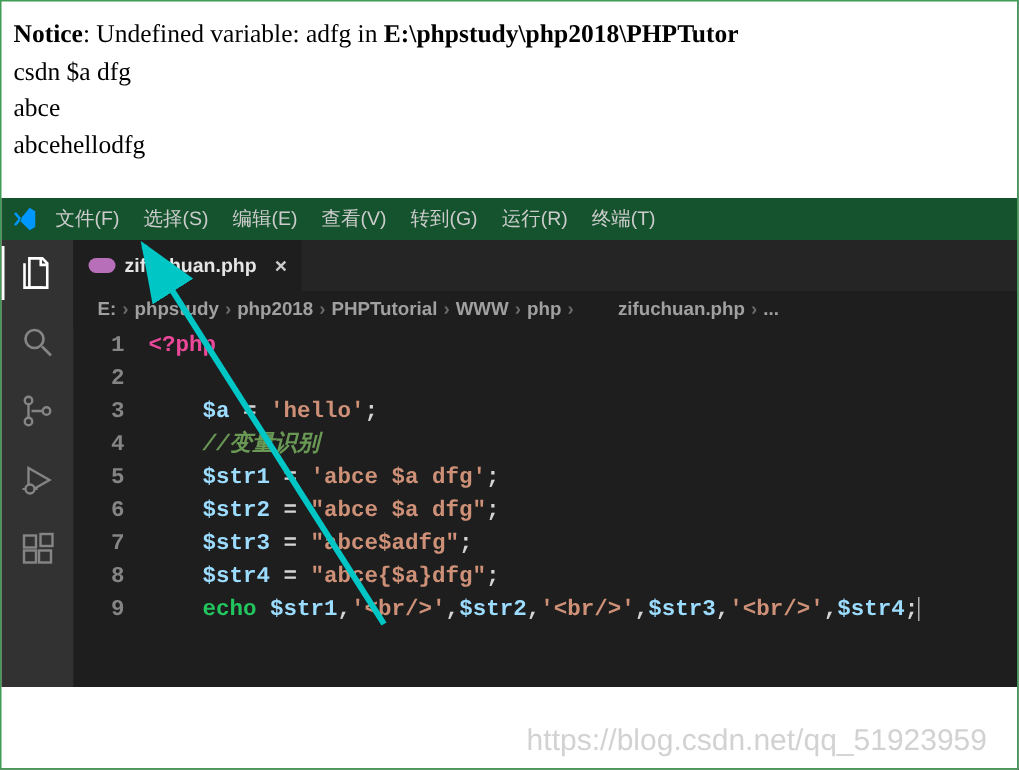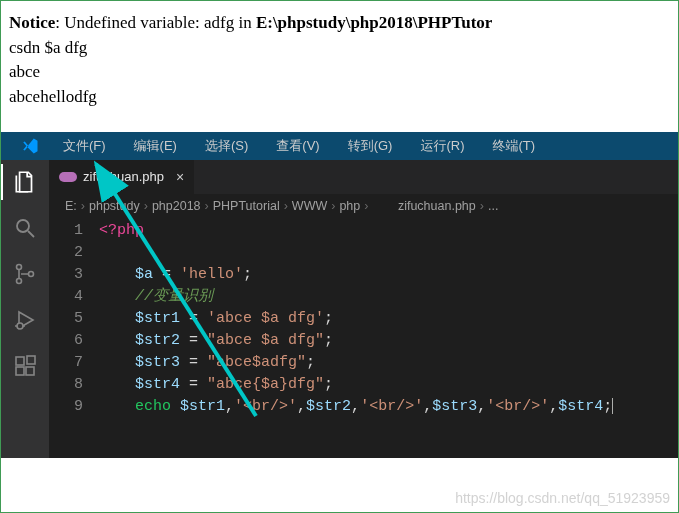--- a/index.html
+++ b/index.html
@@ -1,24 +1,24 @@
 <!DOCTYPE html>
 <html><head>
 <meta charset="utf-8">
 <style>
   * { margin: 0; padding: 0; box-sizing: border-box; }
   body { font-family: Arial, sans-serif; width: 679px; height: 513px; overflow: hidden; background: #fff; position: relative; border: 1px solid #409b55; }
   .browser-output { padding: 10px 8px 22px; font-size: 17px; line-height: 1.45; color: #000; font-family: "Times New Roman", serif; }
   .browser-output .line { white-space: nowrap; }
   .bold { font-weight: bold; }
   .vscode { background: #1e1e1e; color: #ccc; font-family: "Segoe UI", sans-serif; font-size: 13px; position: relative; }
-  .menubar { display: flex; align-items: center; background: #0c4a6e; height: 28px; padding: 0 20px; gap: 12px; }
+  .menubar { display: flex; align-items: center; background: #14532d; height: 28px; padding: 0 6px; gap: 0; }
   .menubar .logo { width: 18px; height: 18px; margin-right: 4px; }
   .menubar .menu-item { padding: 0 8px; color: #ccc; cursor: pointer; height: 28px; display: flex; align-items: center; }
-  .main { display: flex; height: 298px; }
+  .main { display: flex; height: 298px; font-weight: bold; }
   .activitybar { width: 48px; background: #323233; display: flex; flex-direction: column; align-items: center; padding-top: 8px; gap: 18px; }
   .activitybar .act-icon { width: 28px; height: 28px; display: flex; align-items: center; justify-content: center; color: #858585; position: relative; cursor: pointer; }
   .activitybar .act-icon.active { color: #fff; }
   .activitybar .act-icon.active::before { content: ""; position: absolute; left: -10px; top: -4px; bottom: -4px; width: 2px; background: #fff; }
   .editor-area { flex: 1; background: #1e1e1e; display: flex; flex-direction: column; overflow: hidden; }
   .tabs { display: flex; background: #252526; height: 34px; align-items: stretch; }
   .tab { display: flex; align-items: center; background: #1e1e1e; padding: 0 10px; gap: 6px; font-size: 13px; color: #e5e5e5; border-right: 1px solid #252526; cursor: pointer; }
   .tab .php-icon { width: 18px; height: 10px; background: #b66fb8; border-radius: 5px; display: inline-block; }
   .tab .close-x { color: #ccc; margin-left: 6px; font-size: 14px; }
   .breadcrumbs { display: flex; align-items: center; height: 24px; padding: 0 16px; gap: 4px; font-size: 12.5px; color: #a0a0a0; background: #1e1e1e; white-space: nowrap; }
@@ -31,21 +31,21 @@
   .lines .cl { height: 22px; white-space: pre; color: #d4d4d4; }
   .tok-tag { color: #ec4899; }
   .tok-var { color: #9cdcfe; }
   .tok-str { color: #ce9178; }
   .tok-op { color: #d4d4d4; }
   .tok-com { color: #6a9955; font-style: italic; }
   .tok-punc { color: #d4d4d4; }
   .tok-key { color: #22c55e; }
   .cursor { display: inline-block; width: 1px; height: 16px; background: #aeafad; vertical-align: middle; }
   .arrow-overlay { position: absolute; pointer-events: none; left: 0; top: 0; }
-  .watermark { position: absolute; right: 8px; bottom: 6px; color: rgba(180,180,180,0.6); font-size: 14px; font-family: Arial, sans-serif; pointer-events: none; }
+  .watermark { position: absolute; right: 20px; bottom: 6px; color: rgba(180,180,180,0.6); font-size: 20px; font-family: Arial, sans-serif; pointer-events: none; }
 </style>
 </head>
 <body>
 
 <div class="browser-output">
   <div class="line">
     <span class="bold">Notice</span><span>: Undefined variable: adfg in </span><span class="bold">E:\phpstudy\php2018\PHPTutor</span>
   </div>
   <div class="line">csdn $a dfg</div>
   <div class="line">abce</div>
@@ -53,22 +53,22 @@
 </div>
 
 <div class="vscode">
   <div class="menubar">
     <span class="logo">
       <svg viewBox="0 0 24 24" width="18" height="18">
           <path fill="#0098ff" d="M17 2l5 3v14l-5 3-9-9 9-11zM3 7l4 5-4 5 2 1 5-6-5-6-2 1z"></path>
         </svg>
     </span>
     <div class="menu-item">文件(F)</div>
+    <div class="menu-item">选择(S)</div>
     <div class="menu-item">编辑(E)</div>
-    <div class="menu-item">选择(S)</div>
     <div class="menu-item">查看(V)</div>
     <div class="menu-item">转到(G)</div>
     <div class="menu-item">运行(R)</div>
     <div class="menu-item">终端(T)</div>
   </div>
   <div class="main">
     <div class="activitybar">
       <div class="act-icon active">
         <svg viewBox="0 0 24 24" width="26" height="26">
             <path fill="none" stroke="currentColor" stroke-width="1.6" d="M7 3h8l3 3v15H7zM14 3v4h4"></path>

